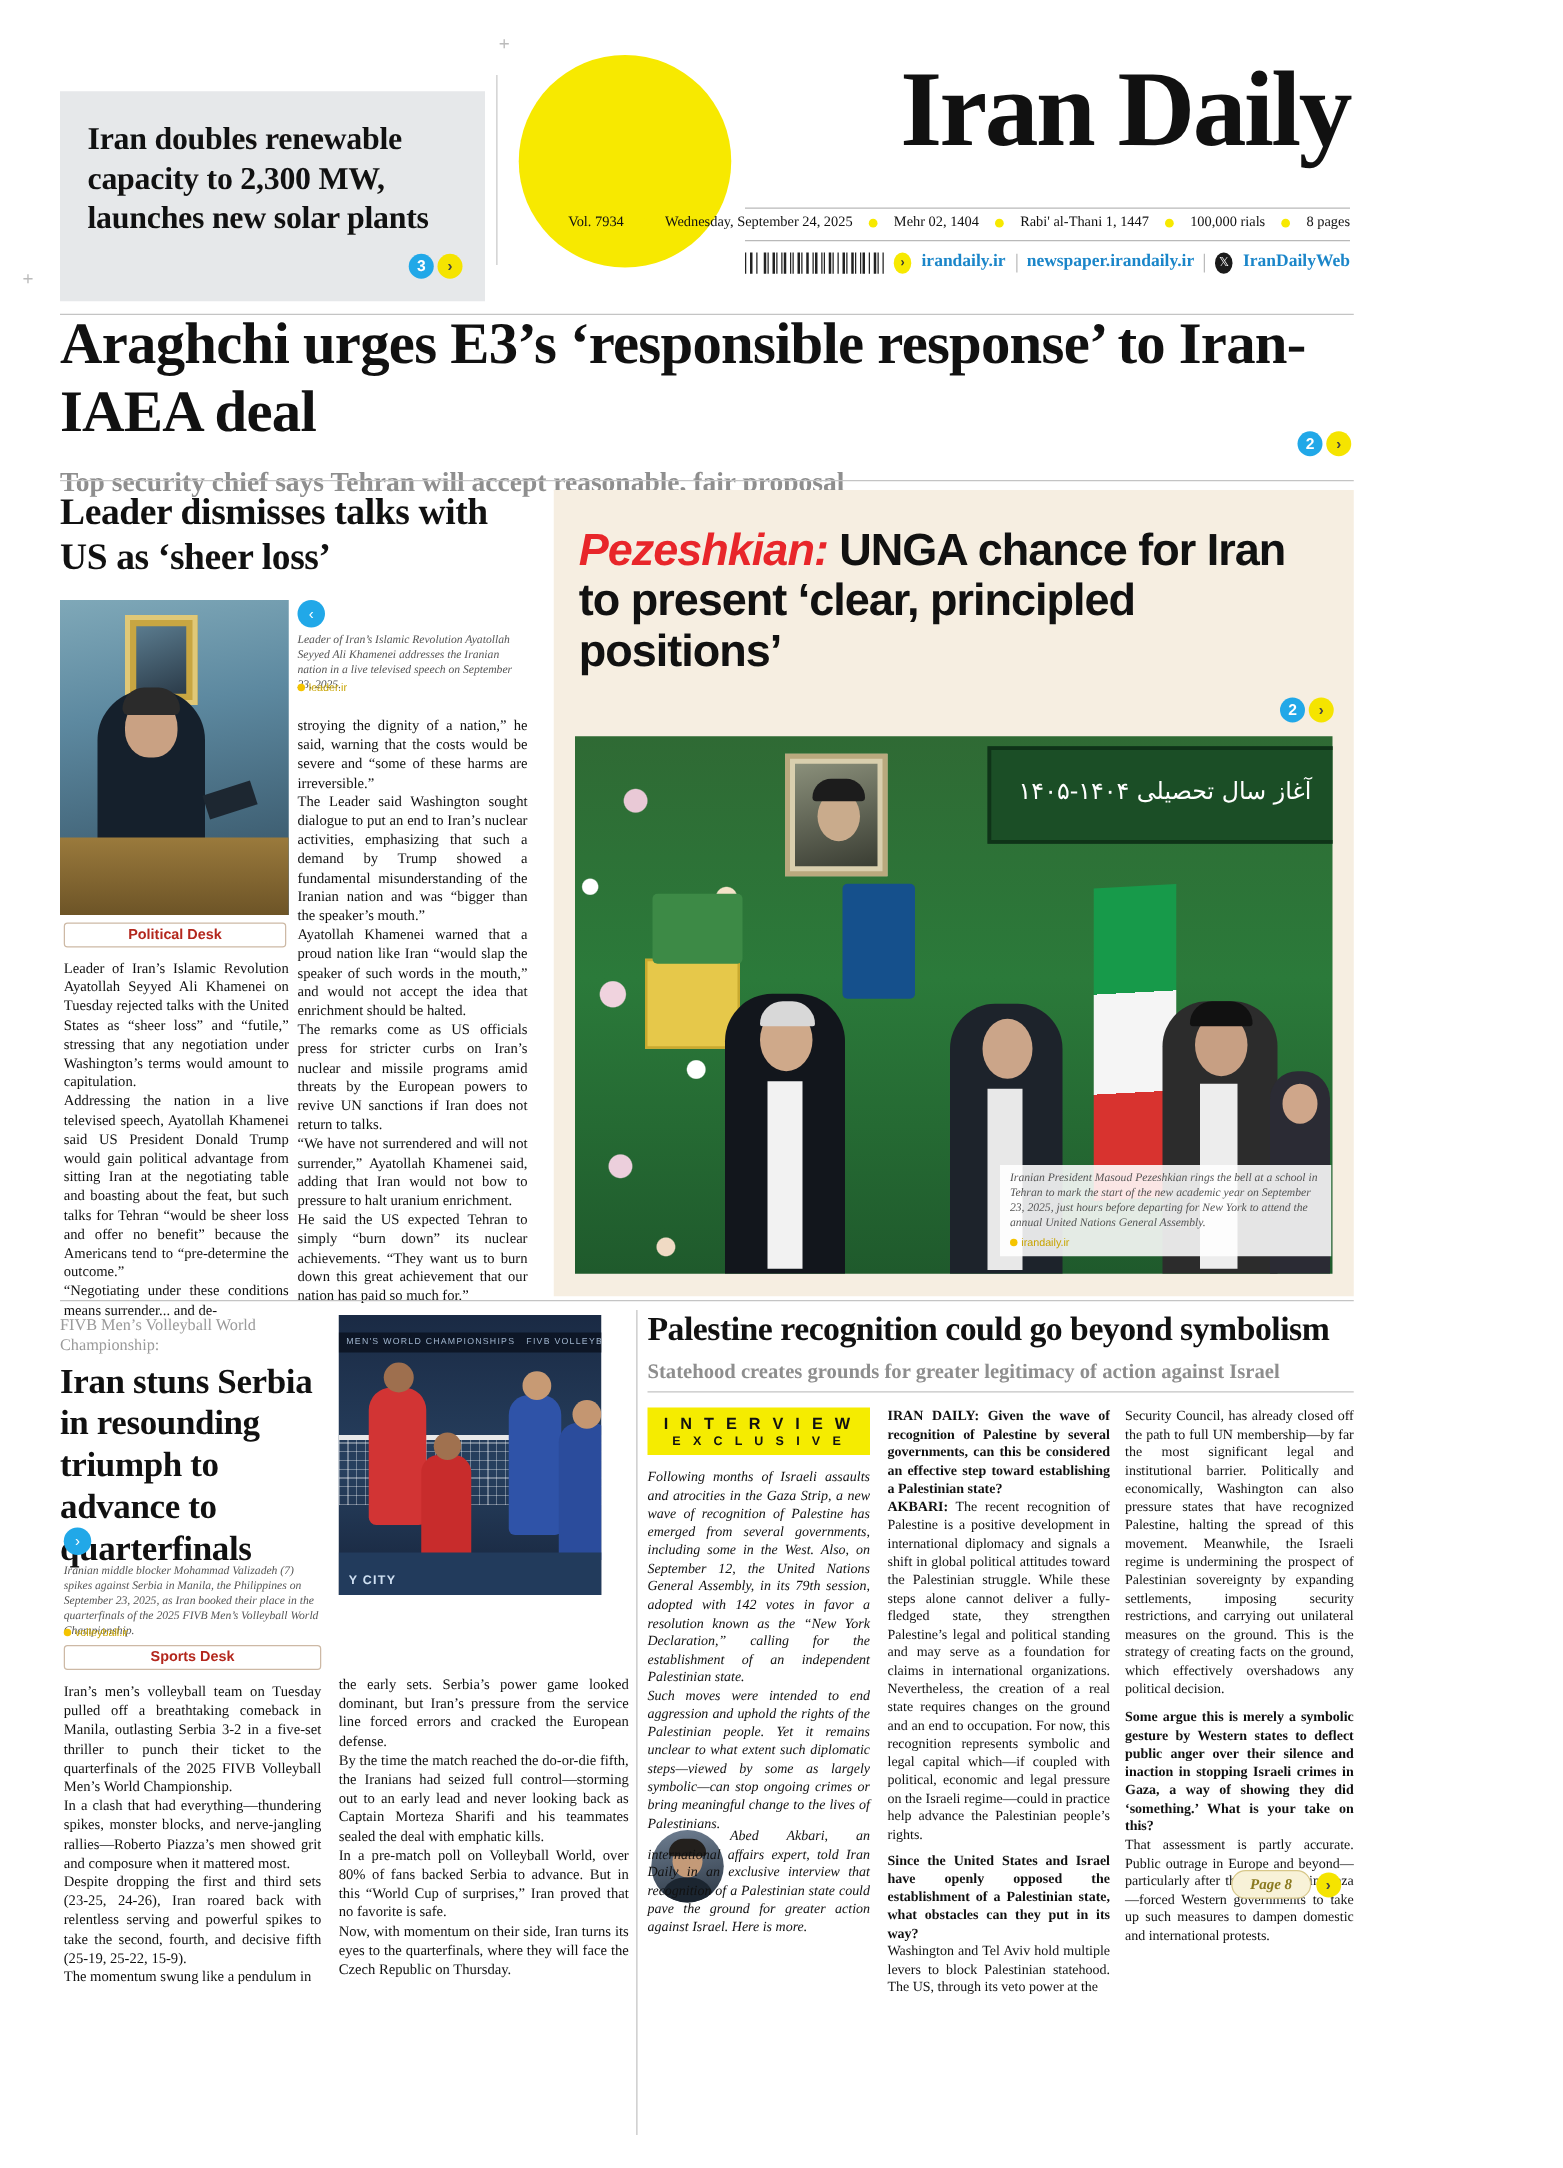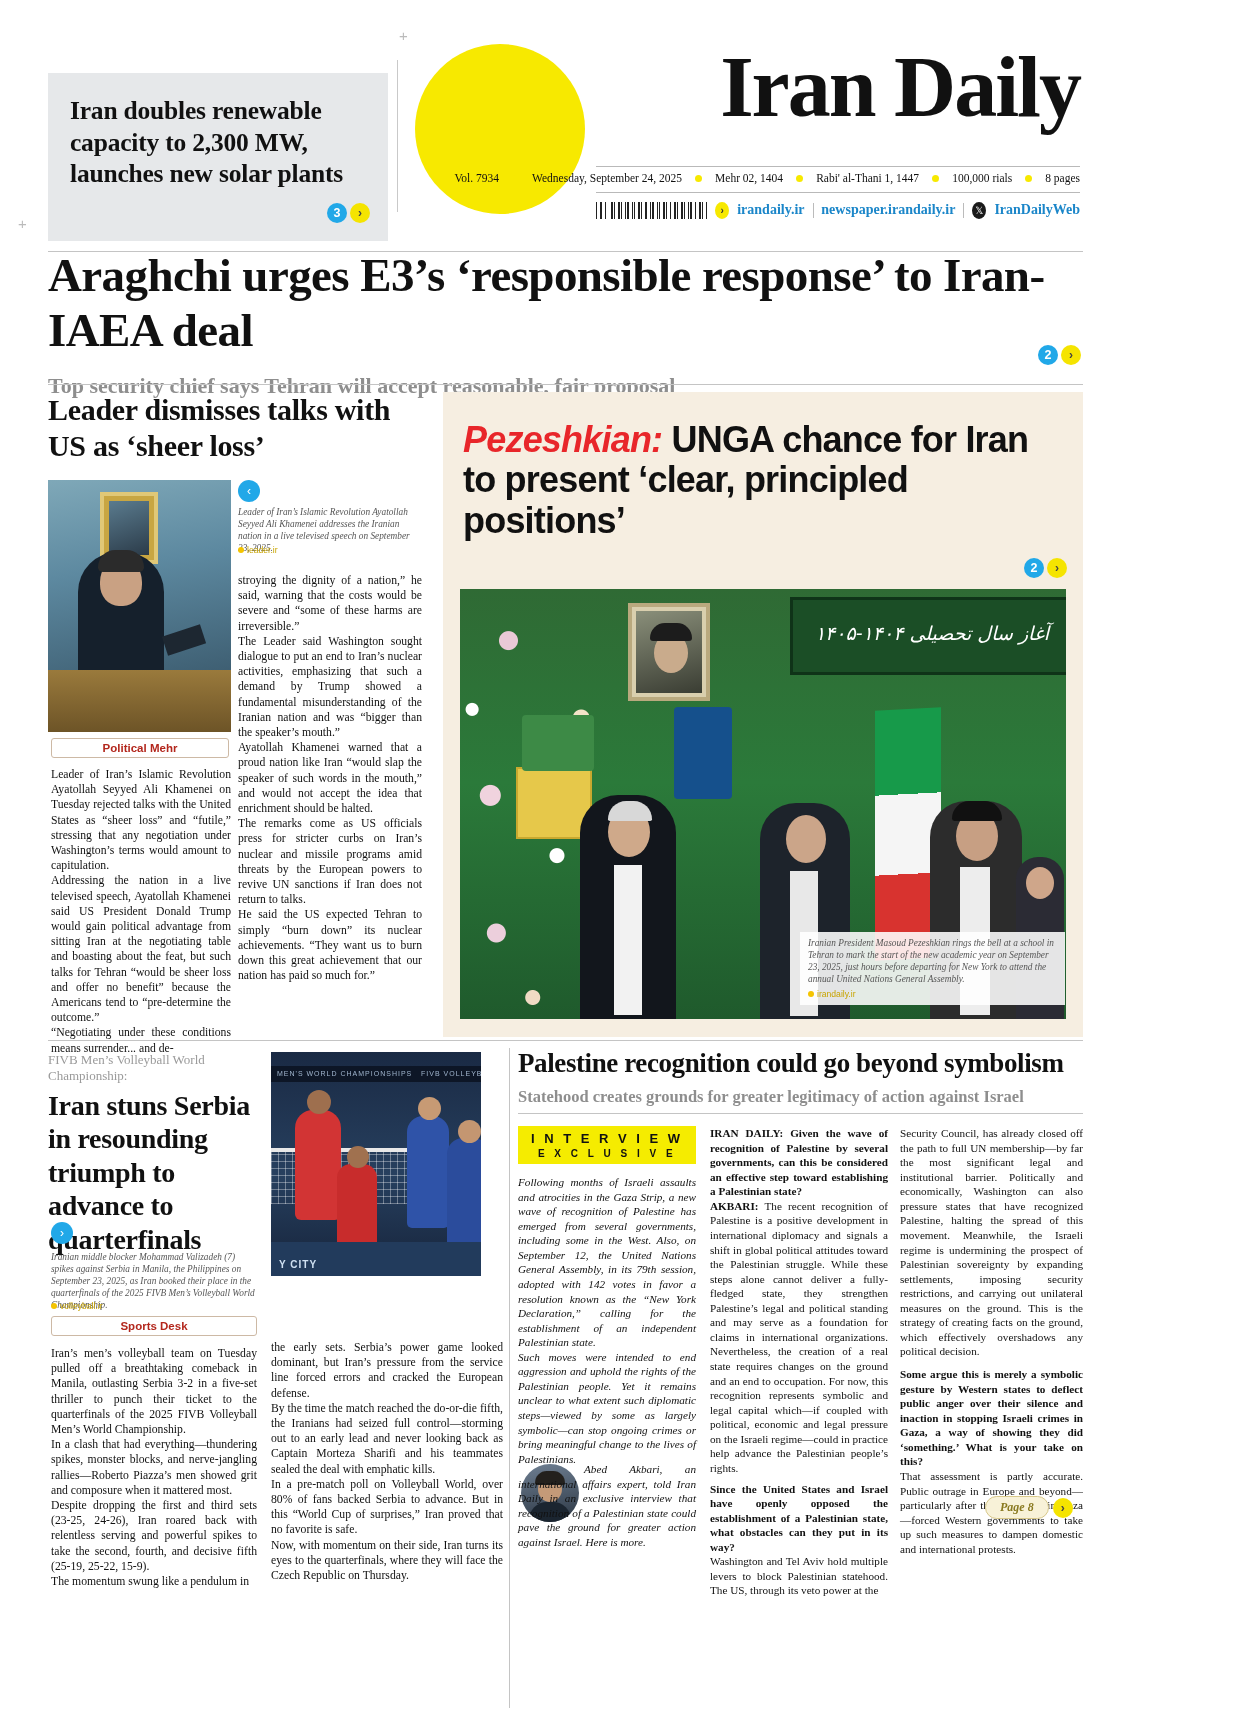--- a/index.html
+++ b/index.html
@@ -218,34 +218,35 @@
   </div>
   <div class="caption" style="position:absolute; left:238px; top:507px; width:184px;">
     <span>Leader of Iran’s Islamic Revolution Ayatollah Seyyed Ali Khamenei addresses the Iranian nation in a live televised speech on September 23, 2025.</span>
   </div>
   <div class="srcline" style="position:absolute; left:238px; top:545px;">
     <span class="srcdot"></span>
     <span>leader.ir</span>
   </div>
 
   <div class="deskbadge" style="position:absolute; left:51px; top:738px; width:178px;">
-    <span>Political Mehr</span>
+    <span>Political Desk</span>
   </div>
 
   <div class="bodytxt" style="position:absolute; left:51px; top:767px; width:180px;">
     <p>Leader of Iran’s Islamic Revolution Ayatollah Seyyed Ali Khamenei on Tuesday rejected talks with the United States as “sheer loss” and “futile,” stressing that any negotiation under Washington’s terms would amount to capitulation.</p>
     <p>Addressing the nation in a live televised speech, Ayatollah Khamenei said US President Donald Trump would gain political advantage from sitting Iran at the negotiating table and boasting about the feat, but such talks for Tehran “would be sheer loss and offer no benefit” because the Americans tend to “pre-determine the outcome.”</p>
     <p>“Negotiating under these conditions means surrender... and de-</p>
   </div>
 
   <div class="bodytxt" style="position:absolute; left:238px; top:573px; width:184px;">
     <p>stroying the dignity of a nation,” he said, warning that the costs would be severe and “some of these harms are irreversible.”</p>
     <p>The Leader said Washington sought dialogue to put an end to Iran’s nuclear activities, emphasizing that such a demand by Trump showed a fundamental misunderstanding of the Iranian nation and was “bigger than the speaker’s mouth.”</p>
     <p>Ayatollah Khamenei warned that a proud nation like Iran “would slap the speaker of such words in the mouth,” and would not accept the idea that enrichment should be halted.</p>
     <p>The remarks come as US officials press for stricter curbs on Iran’s nuclear and missile programs amid threats by the European powers to revive UN sanctions if Iran does not return to talks.</p>
+    <p>“We have not surrendered and will not surrender,” Ayatollah Khamenei said, adding that Iran would not bow to pressure to halt uranium enrichment.</p>
     <p>He said the US expected Tehran to simply “burn down” its nuclear achievements. “They want us to burn down this great achievement that our nation has paid so much for.”</p>
   </div>
 
   <div class="feature">
     <div class="fhead">
       <span class="red">Pezeshkian:</span><span> UNGA chance for Iran to present ‘clear, principled positions’</span>
     </div>
 
     <div class="fimg" style="background:linear-gradient(180deg,#2f6a34 0%,#2b7a3a 45%,#1f5a2c 100%);">
 
@@ -253,21 +254,21 @@
           radial-gradient(circle at 8% 12%, #e9c9d6 0 9px, transparent 10px),
           radial-gradient(circle at 20% 30%, #f4e3c8 0 8px, transparent 9px),
           radial-gradient(circle at 5% 48%, #f0d3de 0 10px, transparent 11px),
           radial-gradient(circle at 16% 62%, #fff 0 7px, transparent 8px),
           radial-gradient(circle at 6% 80%, #eccfdc 0 9px, transparent 10px),
           radial-gradient(circle at 26% 88%, #f5e6cd 0 8px, transparent 9px),
           radial-gradient(circle at 34% 10%, #e7c6d4 0 7px, transparent 8px),
           radial-gradient(circle at 2% 28%, #fff 0 6px, transparent 7px),
           radial-gradient(circle at 12% 95%, #f0dac4 0 7px, transparent 8px);"></div>
 
-      <div style="position:absolute; left:330px; top:8px; width:284px; height:78px; background:#1b4e26; border:3px solid #0f3318;font-style:italic;">
+      <div style="position:absolute; left:330px; top:8px; width:284px; height:78px; background:#1b4e26; border:3px solid #0f3318;">
         <div style="color:#fff; font-size:19px; text-align:center; padding-top:22px; font-family:'DejaVu Sans',sans-serif; direction:rtl;">آغاز سال تحصیلی ۱۴۰۴-۱۴۰۵</div>
       </div>
 
       <div style="position:absolute; left:168px; top:14px; width:82px; height:98px; background:#d9cfae; border:4px solid #b9a97e;">
         <div style="position:absolute; inset:4px; background:linear-gradient(165deg,#8a8f7a,#3a3d33);"></div>
         <div style="position:absolute; left:22px; top:26px; width:34px; height:40px; background:#c9ab8c; border-radius:50%;"></div>
         <div style="position:absolute; left:18px; top:16px; width:42px; height:18px; background:#1c1c1c; border-radius:20px 20px 4px 4px;"></div>
       </div>
 
       <div style="position:absolute; left:415px; top:120px; width:66px; height:250px; background:linear-gradient(180deg,#179a4a 0 34%, #f5f5f5 34% 66%, #d8332f 66% 100%); transform:skewY(-3deg);"></div>

